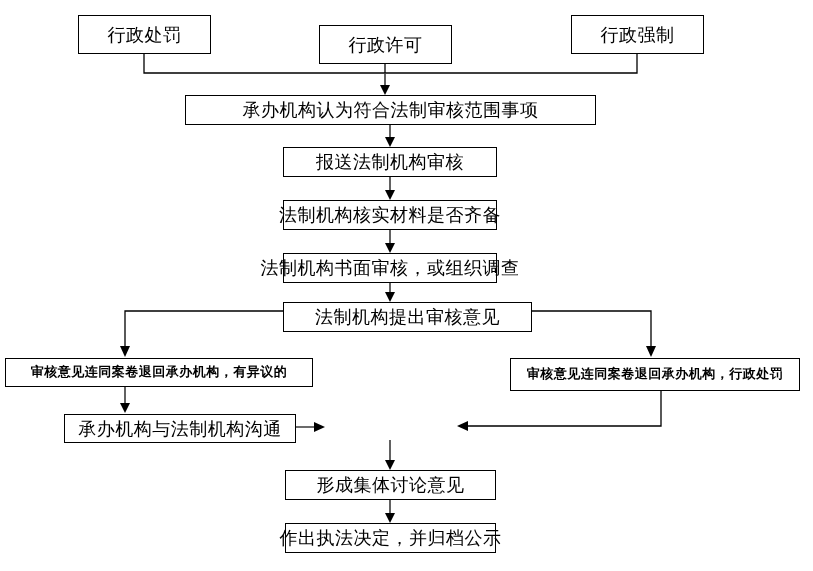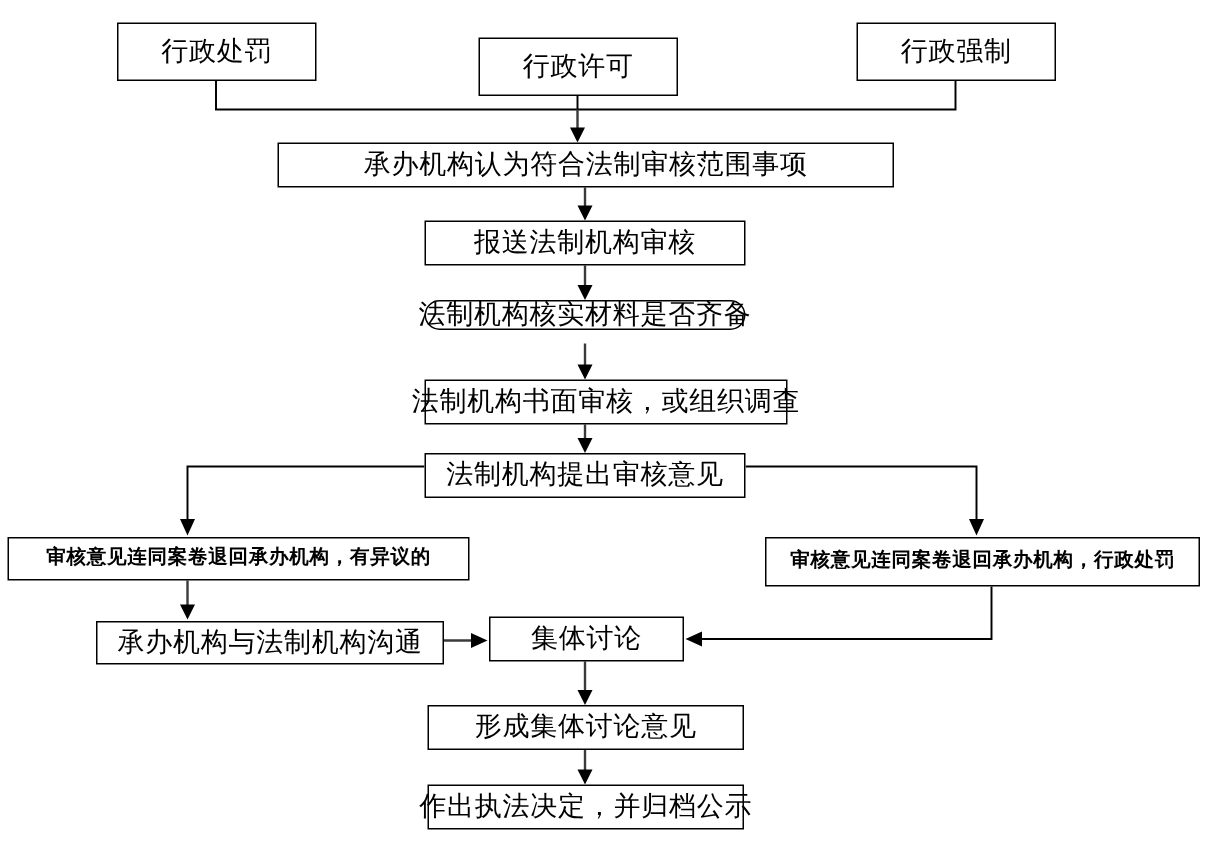--- a/index.html
+++ b/index.html
@@ -111,31 +111,30 @@
   <div class="node" style="left:78px; top:15px; width:133px; height:39px;">行政处罚</div>
 
   <div class="node" style="left:319px; top:25px; width:133px; height:39px;">行政许可</div>
 
   <div class="node" style="left:571px; top:15px; width:133px; height:39px;">行政强制</div>
 
   <div class="node" style="left:185px; top:95px; width:411px; height:30px;">承办机构认为符合法制审核范围事项</div>
 
   <div class="node" style="left:283px; top:147px; width:214px; height:30px;">报送法制机构审核</div>
 
-  <div class="node" style="left:283px; top:200px; width:214px; height:20px;border-radius:10px;">法制机构核实材料是否齐备</div>
+  <div class="node" style="left:283px; top:200px; width:214px; height:30px;">法制机构核实材料是否齐备</div>
 
-  <div class="node" style="left:283px; top:253px; width:242px; height:30px;">法制机构书面审核，或组织调查</div>
+  <div class="node" style="left:283px; top:253px; width:214px; height:30px;">法制机构书面审核，或组织调查</div>
 
-  <div class="node" style="left:283px; top:302px; width:214px; height:30px;">法制机构提出审核意见</div>
+  <div class="node" style="left:283px; top:302px; width:249px; height:30px;">法制机构提出审核意见</div>
 
   <div class="node small" style="left:5px; top:358px; width:308px; height:29px;">审核意见连同案卷退回承办机构，有异议的</div>
 
   <div class="node small" style="left:510px; top:358px; width:290px; height:33px;">审核意见连同案卷退回承办机构，行政处罚</div>
 
   <div class="node" style="left:18px; top:414px; width:232px; height:29px;margin-left:46px;">承办机构与法制机构沟通</div>
 
-  <div class="node" style="left:326px; top:411px; width:130px; height:30px;">集体讨论</div>
 
   <div class="node" style="left:285px; top:523px; width:211px; height:30px;">作出执法决定，并归档公示</div>
 
   <div class="node" style="left:285px; top:470px; width:211px; height:30px;">形成集体讨论意见</div>
 
 </div>
 
 </body></html>

